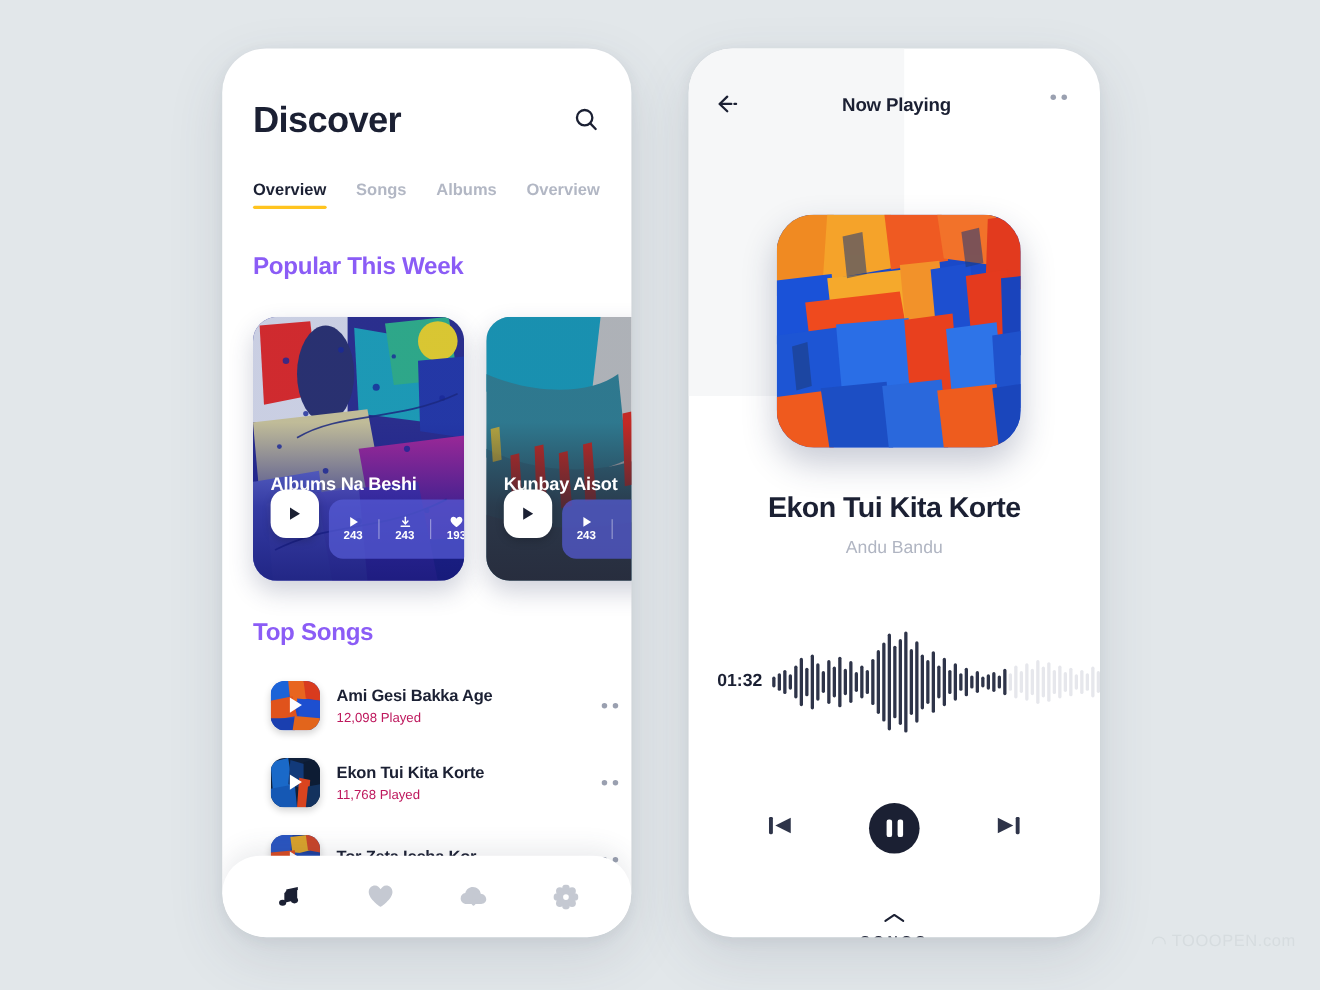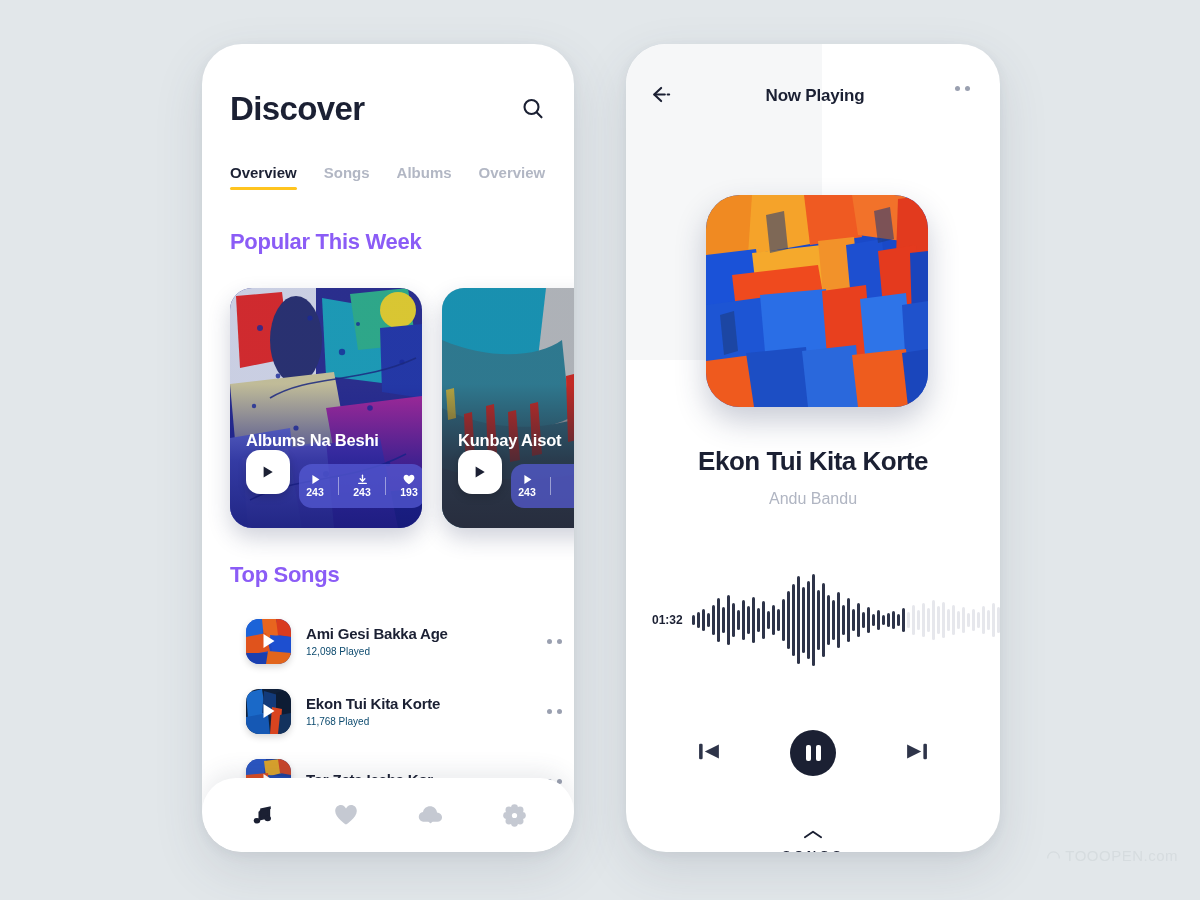--- a/index.html
+++ b/index.html
@@ -70,42 +70,42 @@
     position: absolute; left: 16px; bottom: 78px; right: 8px;
     color: #fff; font-size: 16.5px; font-weight: 600; white-space: nowrap; letter-spacing: -.2px;
   }
   .card-ctrls { position: absolute; left: 16px; bottom: 20px; display: flex; align-items: center; gap: 9px; }
   .play-sq {
     width: 44px; height: 44px; border-radius: 14px; background: #fff;
     display: flex; align-items: center; justify-content: center; flex: 0 0 auto;
     box-shadow: 0 3px 8px rgba(0,0,0,.18);
   }
   .stats {
-    height: 44px; border-radius: 13px; background: rgba(86,92,214,.72);
-    display: flex; align-items: center; padding: 0 1px; gap: 8px; margin-top: 28px;
+    height: 54px; border-radius: 13px; background: rgba(86,92,214,.72);
+    display: flex; align-items: center; padding: 0 7px; gap: 8px; margin-top: 28px;
   }
   .stat { display: flex; flex-direction: column; align-items: center; gap: 1px; min-width: 30px; }
   .stat-num { color: #fff; font-size: 10.5px; font-weight: 700; }
   .divider { width: 1px; height: 18px; background: rgba(255,255,255,.45); }
 
   
   .songs { position: absolute; left: 44px; top: 562px; width: 320px; }
   .song-row { display: flex; align-items: center; height: 70px; }
   .thumb {
     position: relative; width: 45px; height: 45px; border-radius: 13px;
     overflow: hidden; flex: 0 0 auto; box-shadow: 0 3px 7px rgba(0,0,0,.16);
   }
   .thumb-play {
     position: absolute; left: 50%; top: 50%; transform: translate(-50%,-50%);
     width: 0; height: 0; border-left: 11px solid #fff;
     border-top: 7.5px solid transparent; border-bottom: 7.5px solid transparent;
   }
   .song-meta { flex: 1; margin-left: 15px; }
   .song-name { font-size: 15px; font-weight: 700; color: #1b2033; letter-spacing: -.2px; }
-  .song-sub { font-size: 10px; color: #0c4a6e; margin-top: 4px; }
+  .song-sub { font-size: 12px; color: #be185d; margin-top: 4px; }
   .dots2 { display: flex; gap: 5px; padding-right: 4px; }
   .dots2 i { width: 5px; height: 5px; border-radius: 50%; background: #9aa0b0; display: block; }
 
   
   .nav {
     position: absolute; left: 0; bottom: 0; width: 372px; height: 74px;
     background: #fff; border-radius: 34px 34px 40px 40px;
     box-shadow: 0 -7px 22px rgba(60,70,90,.1);
     display: flex; align-items: center; justify-content: space-around; padding: 0 18px;
   }
@@ -127,21 +127,21 @@
     font-size: 26px; font-weight: 700; color: #1b2033; letter-spacing: -.5px;
   }
   .np-artist {
     position: absolute; left: 0; top: 446px; width: 374px; text-align: center;
     font-size: 16px; color: #b0b5c2;
   }
   .wave-wrap {
     position: absolute; left: 26px; top: 528px; width: 322px; height: 96px;
     display: flex; align-items: center; justify-content: space-between;
   }
-  .tstamp { font-size: 12px; font-weight: 700; color: #1b2033; flex: 0 0 auto; }
+  .tstamp { font-size: 16px; font-weight: 700; color: #1b2033; flex: 0 0 auto; }
   .wave { flex: 1; height: 96px; display: flex; align-items: center; justify-content: center; gap: 2px; margin: 0 9px; }
   .wbar { width: 3px; border-radius: 2px; background: #e6e7ec; }
   .wbar.on { background: #2e3449; }
   .controls {
     position: absolute; left: 0; top: 686px; width: 374px;
     display: flex; align-items: center; justify-content: center; gap: 68px;
   }
   .pause-btn {
     width: 46px; height: 46px; border-radius: 50%; background: #1b2033;
     display: flex; align-items: center; justify-content: center; gap: 5px;

